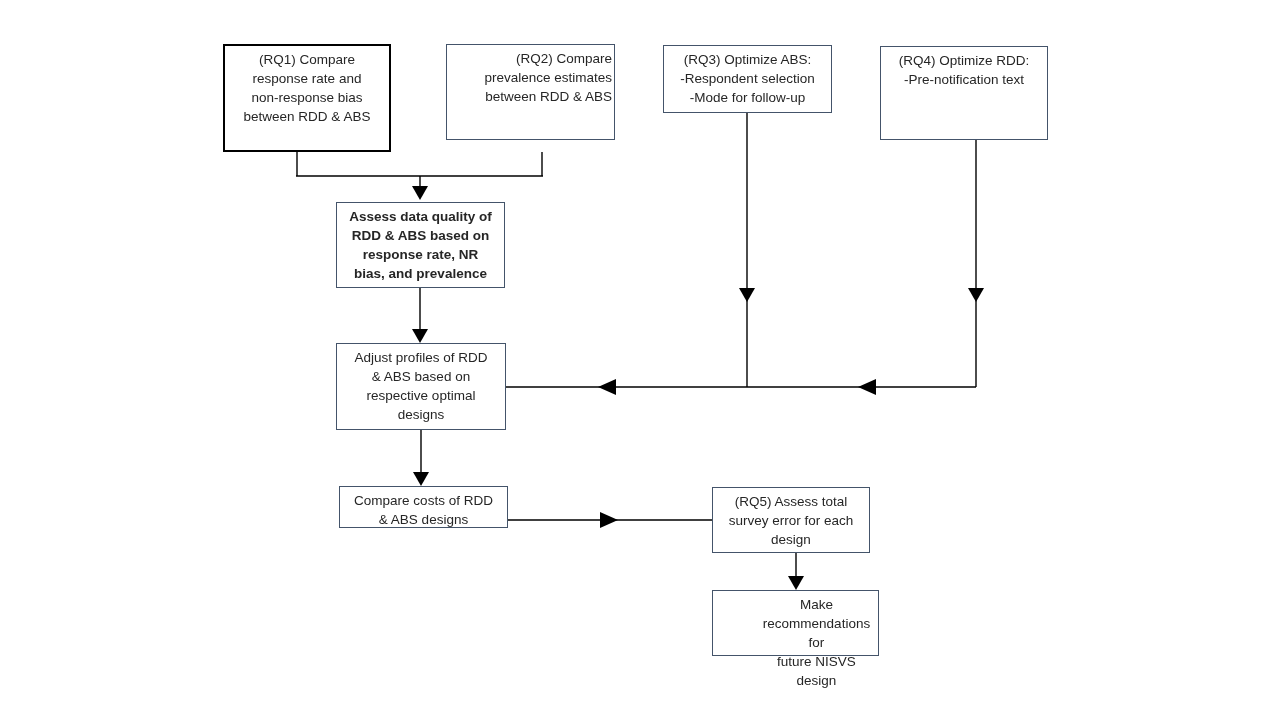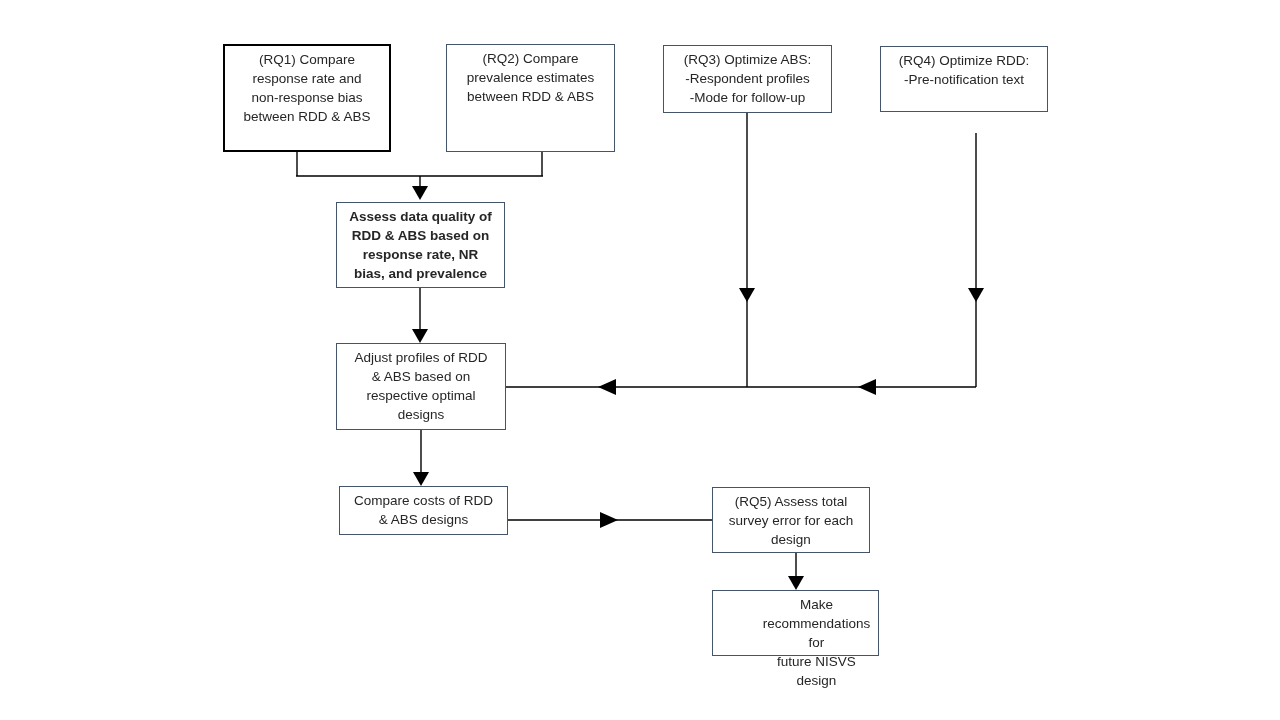--- a/index.html
+++ b/index.html
@@ -27,26 +27,26 @@
     border:1.5px solid var(--c-border-accent);
     color:var(--c-text);
     font-size:13.5px;
     line-height:19px;
     text-align:center;
     white-space:pre-line;
     padding:4px 2px 0 2px;
   }
   .flow-box.primary{border:2px solid var(--c-border-primary);}
   .b-rq1    {left:223px;top:44px; width:168px;height:108px;}
-  .b-rq2    {left:446px;top:44px; width:169px;height:108px;}
+  .b-rq2    {left:446px;top:44px; width:169px;height:96px;text-align:right;}
   .b-rq3    {left:663px;top:45px; width:169px;height:68px;}
-  .b-rq4    {left:880px;top:46px; width:168px;height:66px;}
+  .b-rq4    {left:880px;top:46px; width:168px;height:94px;}
   .b-assess {left:336px;top:202px;width:169px;height:86px;font-weight:bold;}
   .b-adjust {left:336px;top:343px;width:170px;height:87px;}
-  .b-costs  {left:339px;top:486px;width:169px;height:49px;}
+  .b-costs  {left:339px;top:486px;width:169px;height:42px;}
   .b-rq5    {left:712px;top:487px;width:158px;height:66px;}
   .b-makerec{left:712px;top:590px;width:167px;height:66px;padding-left:44px;}
 </style>
 </head>
 <body>
 
 <div class="stage">
 
   <svg class="connector-layer" viewBox="0 0 1280 720" xmlns="http://www.w3.org/2000/svg">
 
@@ -98,21 +98,21 @@
   <div class="flow-box primary b-rq1">(RQ1) Compare
 response rate and
 non-response bias
 between  RDD &amp; ABS</div>
 
   <div class="flow-box b-rq2">(RQ2) Compare
 prevalence estimates
 between  RDD &amp; ABS</div>
 
   <div class="flow-box b-rq3">(RQ3) Optimize ABS:
--Respondent profiles
+-Respondent selection
 -Mode for follow-up</div>
 
   <div class="flow-box b-rq4">(RQ4) Optimize RDD:
 -Pre-notification text</div>
 
   <div class="flow-box b-assess">Assess data quality of
 RDD &amp; ABS based on
 response rate, NR
 bias, and prevalence</div>
 

